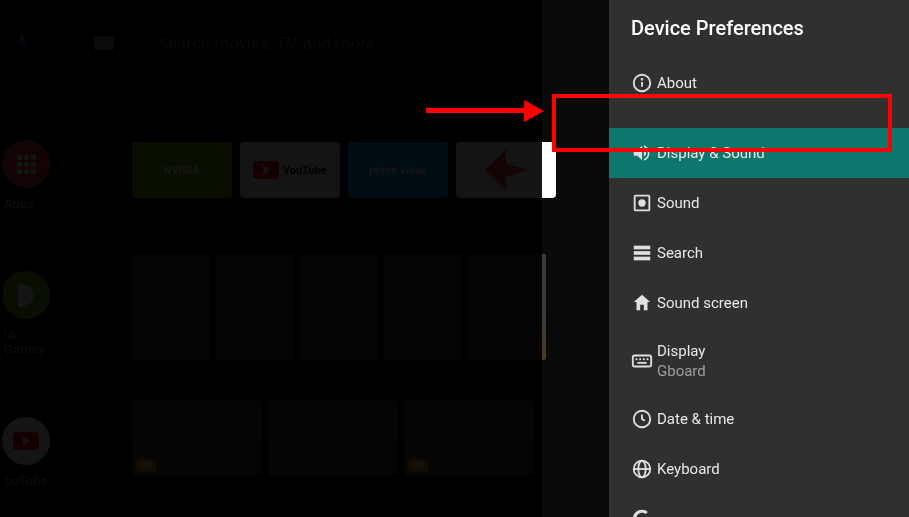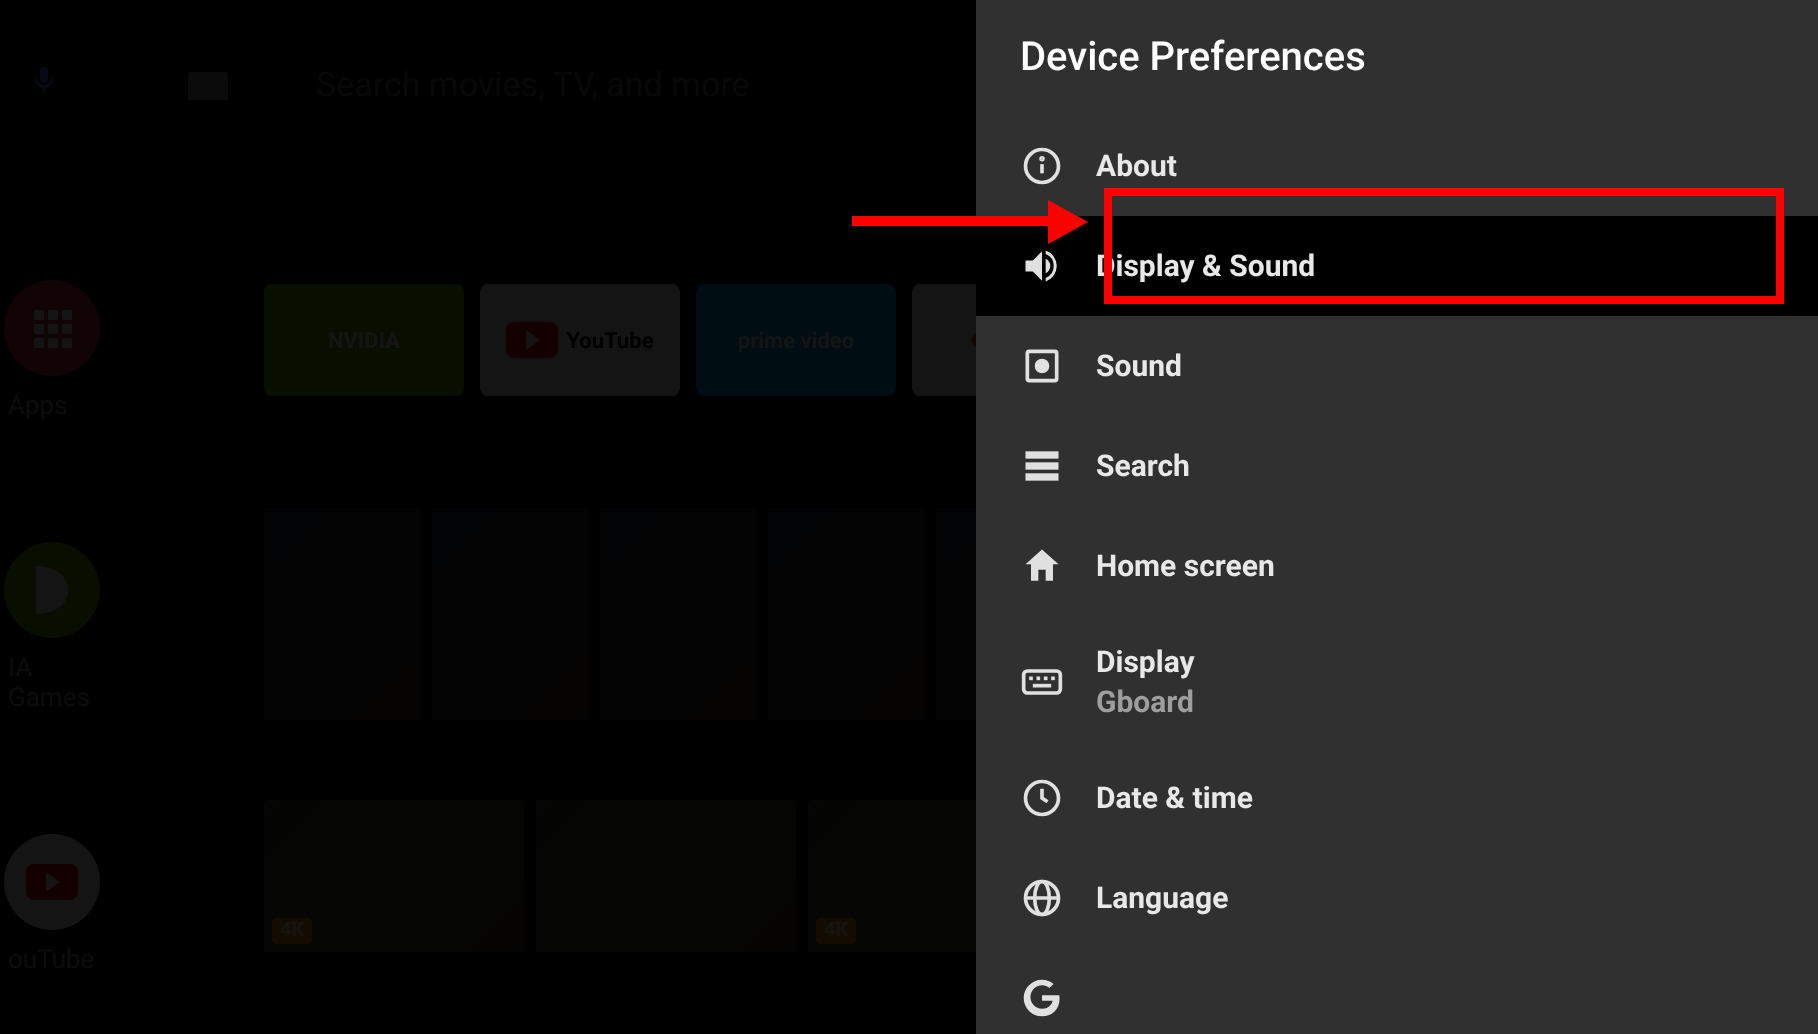--- a/index.html
+++ b/index.html
@@ -168,46 +168,46 @@
       width: 340px;
       height: 58px;
       border: 4px solid #ff0000;
       z-index: 15;
       pointer-events: none;
     }
     .settings-panel {
       position: absolute;
       right: 0;
       top: 0;
-      width: 421px;
+      width: 300px;
       height: 517px;
       background: #303030;
       z-index: 5;
     }
     .panel-title {
       color: #fff;
       font-size: 20px;
       font-weight: 500;
       padding: 16px 22px 18px;
     }
     .menu-list {
       display: flex;
       flex-direction: column;
     }
     .menu-item {
       display: flex;
       align-items: center;
       padding: 14px 22px;
-      gap: 16px;
+      gap: 4px;
       cursor: pointer;
       min-height: 50px;
-      font-weight: bold;
     }
     .menu-item.selected {
-      background: #000000;
+      background: #0f766e;
+      margin-top: 20px;
     }
     .menu-icon {
       width: 22px;
       height: 22px;
       flex-shrink: 0;
       display: flex;
       align-items: center;
       justify-content: center;
       color: #e0e0e0;
     }
@@ -377,21 +377,21 @@
         </div>
     </div>
 
     <div class="menu-item">
       <span class="menu-icon">
         <svg viewBox="0 0 24 24" fill="currentColor">
             <path d="M12 3l9 8h-3v9h-4v-6h-4v6H6v-9H3z"></path>
           </svg>
       </span>
       <div class="menu-text">
-          <span class="menu-label">Home screen</span>
+          <span class="menu-label">Sound screen</span>
         </div>
     </div>
 
     <div class="menu-item">
       <span class="menu-icon">
         <svg viewBox="0 0 24 24" fill="currentColor">
             <rect x="2" y="6" width="20" height="12" rx="2" fill="none" stroke="currentColor" stroke-width="2"></rect>
             <rect x="5" y="9" width="2" height="2"></rect>
             <rect x="9" y="9" width="2" height="2"></rect>
             <rect x="13" y="9" width="2" height="2"></rect>
@@ -419,21 +419,21 @@
 
     <div class="menu-item">
       <span class="menu-icon">
         <svg viewBox="0 0 24 24" fill="none" stroke="currentColor" stroke-width="2">
             <circle cx="12" cy="12" r="9"></circle>
             <ellipse cx="12" cy="12" rx="4" ry="9"></ellipse>
             <line x1="3" y1="12" x2="21" y2="12"></line>
           </svg>
       </span>
       <div class="menu-text">
-          <span class="menu-label">Language</span>
+          <span class="menu-label">Keyboard</span>
         </div>
     </div>
 
     <div class="menu-item">
       <span class="menu-icon">
         <svg viewBox="0 0 24 24" fill="currentColor">
             <path d="M12 11v2.5h5.8c-.3 1.5-1.8 4.4-5.8 4.4-3.5 0-6.3-2.9-6.3-6.4S8.5 5.1 12 5.1c2 0 3.3.8 4 1.5l2.3-2.2C16.8 2.9 14.6 2 12 2 6.5 2 2 6.5 2 12s4.5 10 10 10c5.8 0 9.6-4 9.6-9.7 0-.7-.1-1.2-.2-1.8H12z"></path>
           </svg>
       </span>
     </div>

